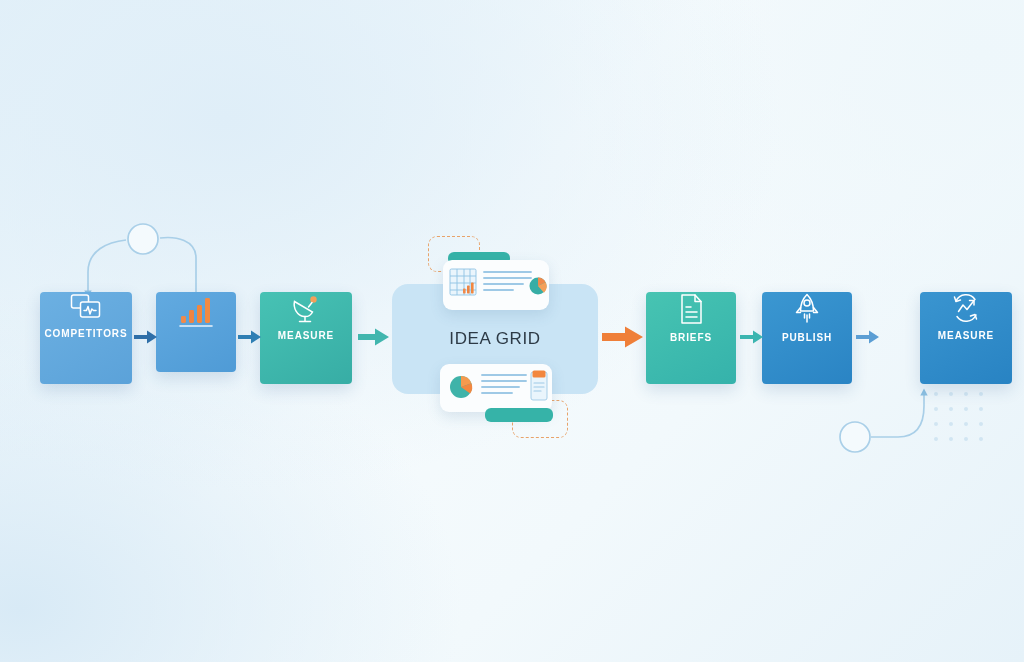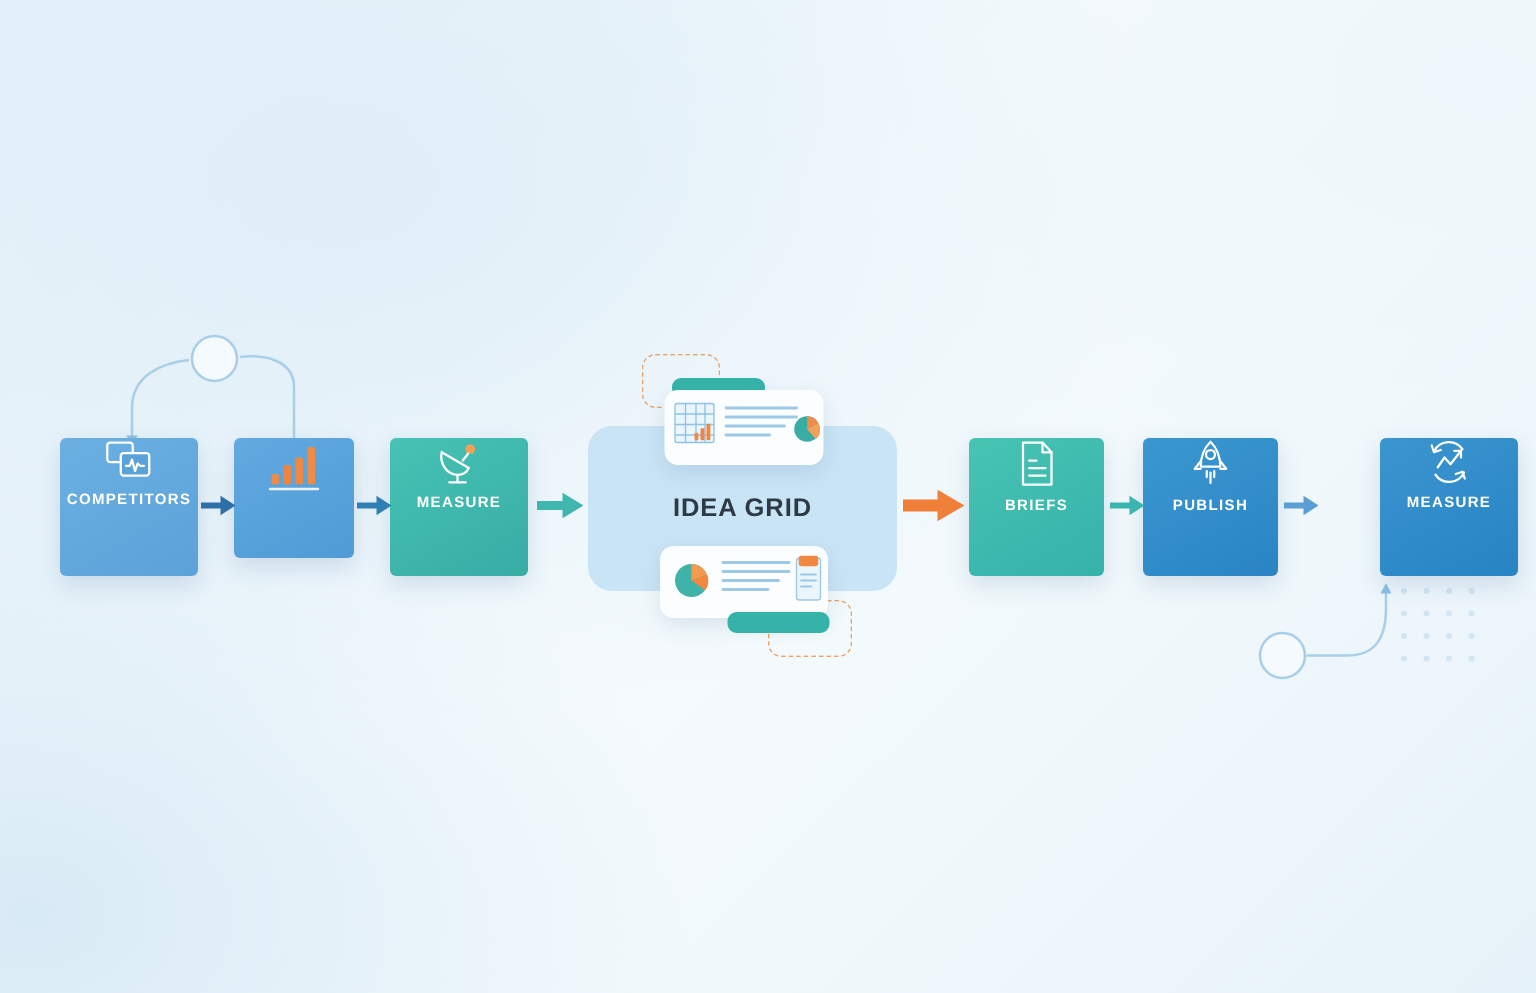--- a/index.html
+++ b/index.html
@@ -50,21 +50,21 @@
   #ideagrid-panel {
     position: absolute;
     left: 392px; top: 284px;
     width: 206px; height: 110px;
     background: #c9e4f5;
     border-radius: 16px;
     display: flex; align-items: center; justify-content: center;
   }
   #ideagrid-label {
     font-size: 17px;
-    font-weight: 700;
+    font-weight: 400;
     letter-spacing: 0.6px;
     color: #2d3a46;
   }
   .float-card {
     position: absolute;
     background: #fbfdfe;
     border-radius: 9px;
     box-shadow: 0 5px 14px rgba(60,110,150,0.15);
   }
   .dashed-box {

